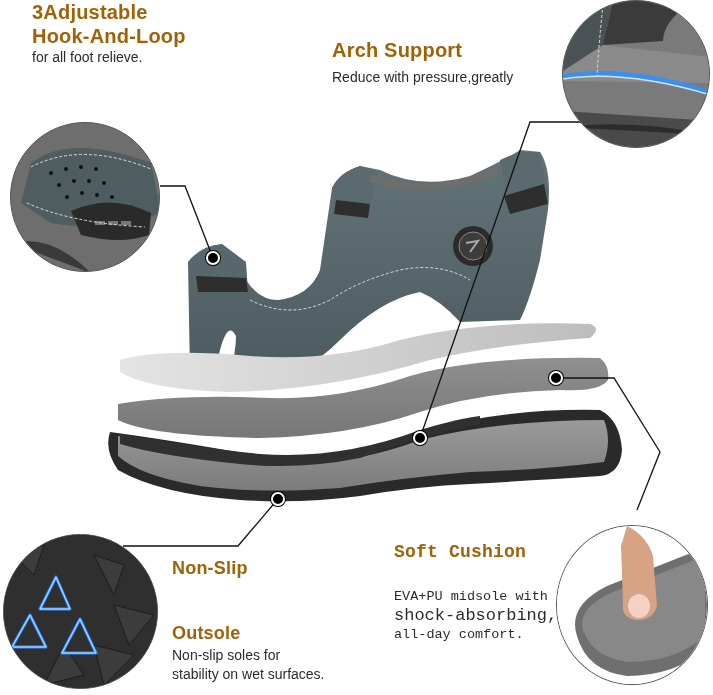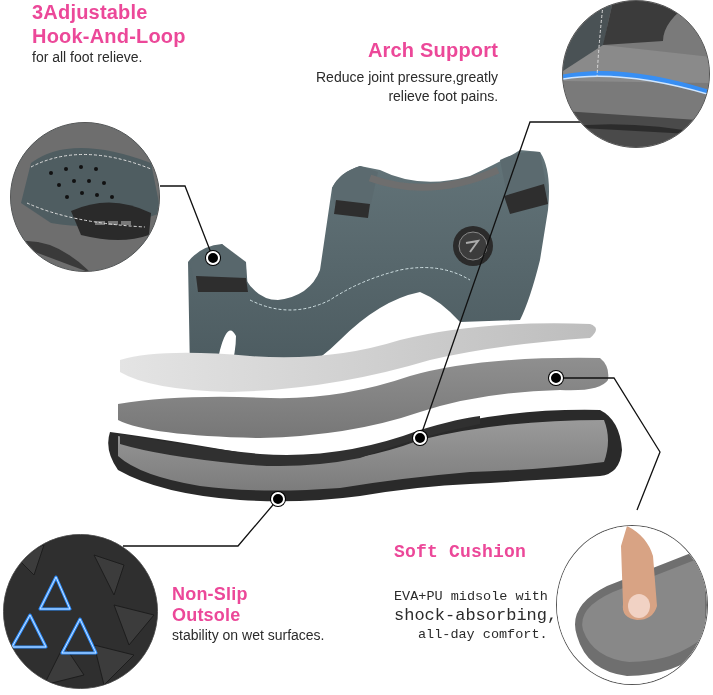--- a/index.html
+++ b/index.html
@@ -1,18 +1,18 @@
 <!DOCTYPE html>
 <html><head>
 <meta charset="utf-8">
 <style>
   html, body { margin:0; padding:0; background:#ffffff; }
   body { width:713px; height:695px; position:relative; overflow:hidden; font-family:"Liberation Sans", sans-serif; color:#1a1a1a; }
   .abs { position:absolute; }
-  .title { font-weight:bold; font-size:20px; line-height:24px; color:#ec4899; letter-spacing:0.2px; }
+  .title { font-weight:bold; font-size:20px; line-height:24px; color:#a16207; letter-spacing:0.2px; }
   .desc { font-size:14px; line-height:19px; color:#2b2b2b; }
   .circle { position:absolute; border-radius:50%; overflow:hidden; border:1px solid #555; box-sizing:border-box; }
   svg { position:absolute; left:0; top:0; }
   .dot { position:absolute; width:14px; height:14px; border-radius:50%; background:#000; border:2px solid #fff; box-shadow:0 0 0 1px #000; box-sizing:border-box; }
 </style>
 </head>
 <body>
 
 <svg width="713" height="695" viewBox="0 0 713 695">
   <defs>
@@ -71,37 +71,37 @@
 <div class="dot" style="left:413px;top:431px;"></div>
 <div class="dot" style="left:549px;top:371px;"></div>
 <div class="dot" style="left:271px;top:492px;"></div>
 
 <div class="abs" style="left:32px;top:0px;">
   <div class="title">3Adjustable</div>
   <div class="title">Hook-And-Loop</div>
   <div class="desc">for all foot relieve.</div>
 </div>
 
-<div class="abs" style="left:316px;top:38px;text-align:right;">
+<div class="abs" style="left:332px;top:38px;">
   <div class="title">Arch Support</div>
-  <div class="desc" style="margin-top:6px;">Reduce joint pressure,greatly</div>
-  <div class="desc">relieve foot pains.</div>
+  <div class="desc" style="margin-top:6px;">Reduce with pressure,greatly</div>
 </div>
 
 <div class="abs" style="left:172px;top:558px;">
-  <div class="title" style="font-size:18px;line-height:21px;margin-top:26px;">Non-Slip</div>
-  <div class="title" style="font-size:18px;line-height:21px;">Outsole</div>
+  <div class="title" style="font-size:18px;line-height:21px;">Non-Slip</div>
+  <div class="title" style="font-size:18px;line-height:21px;margin-top:44px;">Outsole</div>
+  <div class="desc" style="margin-top:2px;">Non-slip soles for</div>
   <div class="desc">stability on wet surfaces.</div>
 </div>
 
 <div class="abs" style="left:394px;top:540px;font-family:Liberation Mono, monospace;">
   <div class="title" style="font-size:18px;line-height:24px;">Soft Cushion</div>
   <div class="desc" style="margin-top:23px;font-size:13.5px;">EVA+PU midsole with</div>
   <div class="desc" style="font-size:17px;">shock-absorbing,</div>
-  <div class="desc" style="font-size:13.5px;margin-left:24px;">all-day comfort.</div>
+  <div class="desc" style="font-size:13.5px;">all-day comfort.</div>
 </div>
 
 <div class="circle" style="left:10px;top:122px;width:150px;height:150px;background:#5e6c70;">
   <svg width="150" height="150" viewBox="0 0 150 150">
     <rect x="0" y="0" width="150" height="150" fill="#6e6e6e"></rect>
     <path d="M20,40 Q60,10 140,40 L150,90 Q100,110 40,100 L10,80 Z" fill="#4f5d61"></path>
     <g fill="#111">
       <circle cx="40" cy="50" r="2"></circle>
         <circle cx="55" cy="46" r="2"></circle>
         <circle cx="70" cy="44" r="2"></circle>

